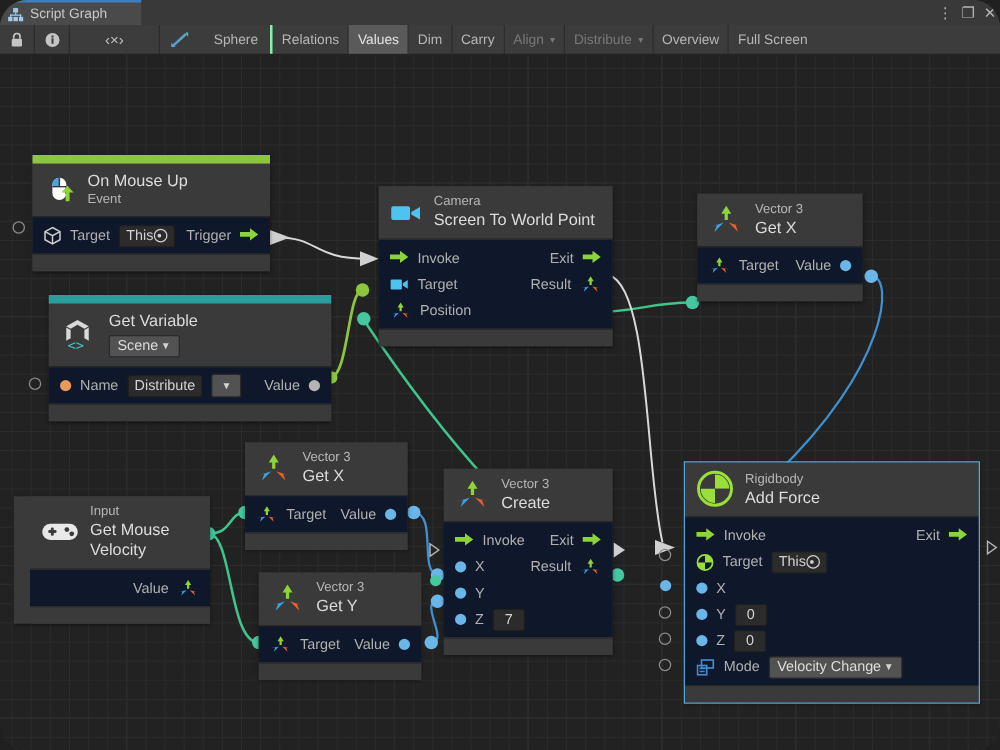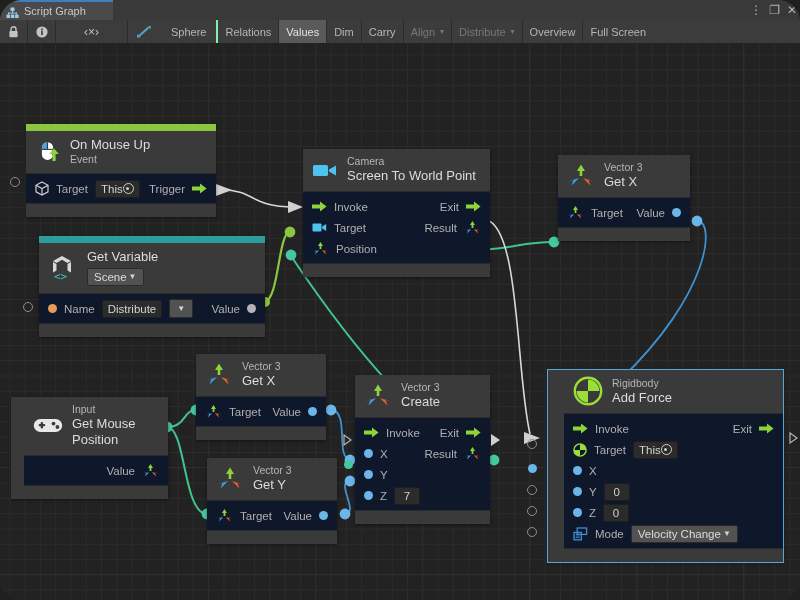--- a/index.html
+++ b/index.html
@@ -437,21 +437,21 @@
           <svg class="ico" width="30" height="19" viewBox="0 0 30 19">
             <rect x="0.8" y="3" width="28.4" height="13" rx="6.5" fill="#e8e8e8"></rect>
             <rect x="5.6" y="8" width="6.6" height="2.3" rx="1" fill="#3a3a3a"></rect>
             <rect x="7.7" y="5.9" width="2.3" height="6.6" rx="1" fill="#3a3a3a"></rect>
             <circle cx="20.5" cy="7.6" r="1.9" fill="#3a3a3a"></circle>
             <circle cx="24.4" cy="11" r="1.9" fill="#3a3a3a"></circle>
           </svg>
         </span>
         <span class="txt">
           <span class="sub">Input</span>
-          <span class="ttl">Get Mouse Position</span>
+          <span class="ttl">Get Mouse Velocity</span>
         </span>
       </div>
       <div class="nbody">
         <div class="prow" style="justify-content:flex-end">
           <span class="pright">
             <span class="plabel">Value</span>
             <span>
               <svg class="ico" width="17" height="15" viewBox="0 0 17 15">
                 <path d="M8.5 1 L11 5 H9.4 V8 H7.6 V5 H6 Z" fill="#8cd43a"></path>
                 <path d="M7.2 9.2 L3 13.4 L4.2 9.6 L0.7 10.6 Z" fill="#3fa0e0"></path>
@@ -602,21 +602,21 @@
       <div class="nfoot"></div>
       <span class="tri hollowtri" style="left:-12px;top:59px">
         <svg width="9" height="12" viewBox="0 0 9 12">
             <path d="M1 1 L8 6 L1 11 Z" fill="none" stroke="#b4b4b4" stroke-width="1.2"></path>
           </svg>
       </span>
       <span class="tri" style="left:136px;top:59px"></span>
       <span class="port teal" style="left:-11px;top:85px"></span>
     </div>
 
-    <div class="node sel" id="n-addforce" style="left:548px;top:326px;width:235px;padding-left:16px;">
+    <div class="node sel" id="n-addforce" style="left:548px;top:326px;width:235px;">
       <div class="nhead">
         <span>
           <svg class="ico" width="30" height="30" viewBox="0 0 30 30">
             <circle cx="15" cy="15" r="13.2" fill="none" stroke="#9ade3a" stroke-width="2.4"></circle>
             <path d="M15 3.6 A11.4 11.4 0 0 1 26.4 15 L15 15 Z" fill="#9ade3a"></path>
             <path d="M15 15 L3.6 15 A11.4 11.4 0 0 1 15 3.6 Z" fill="#3a3a3a"></path>
             <path d="M15 15 L15 26.4 A11.4 11.4 0 0 1 3.6 15 Z" fill="#9ade3a"></path>
             <path d="M15 15 L26.4 15 A11.4 11.4 0 0 1 15 26.4 Z" fill="#3a3a3a"></path>
           </svg>
         </span>

